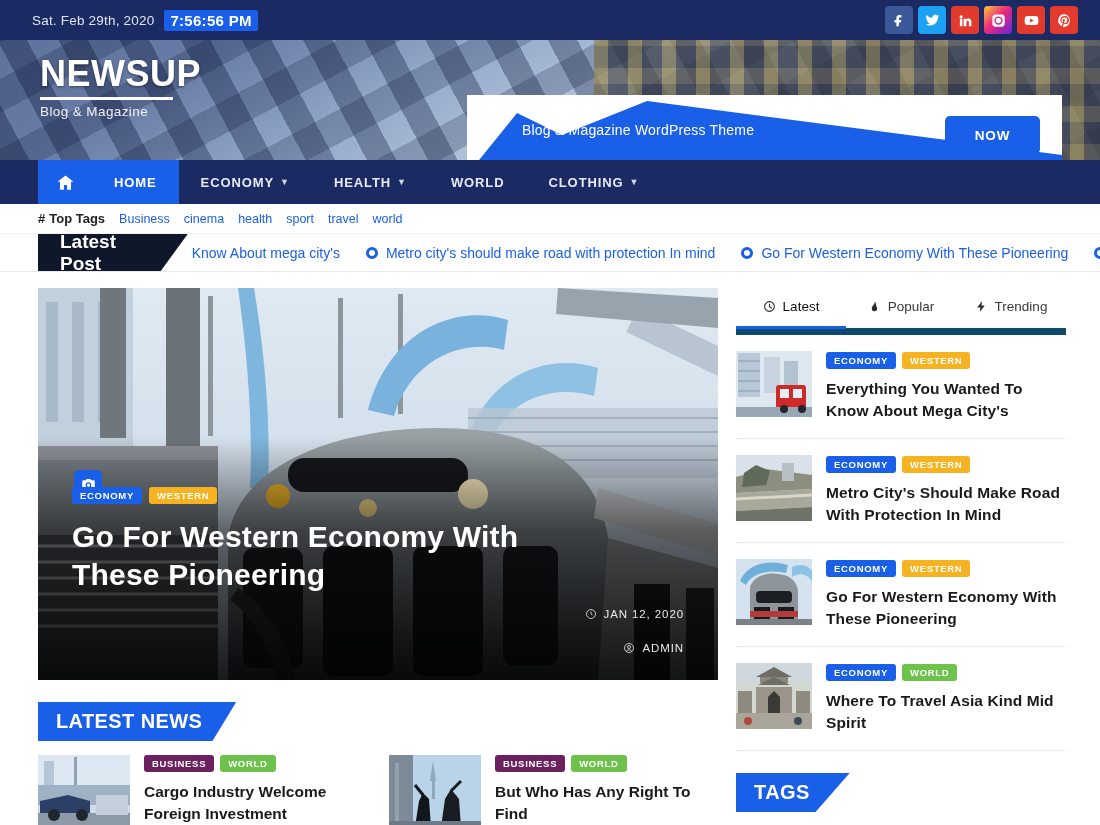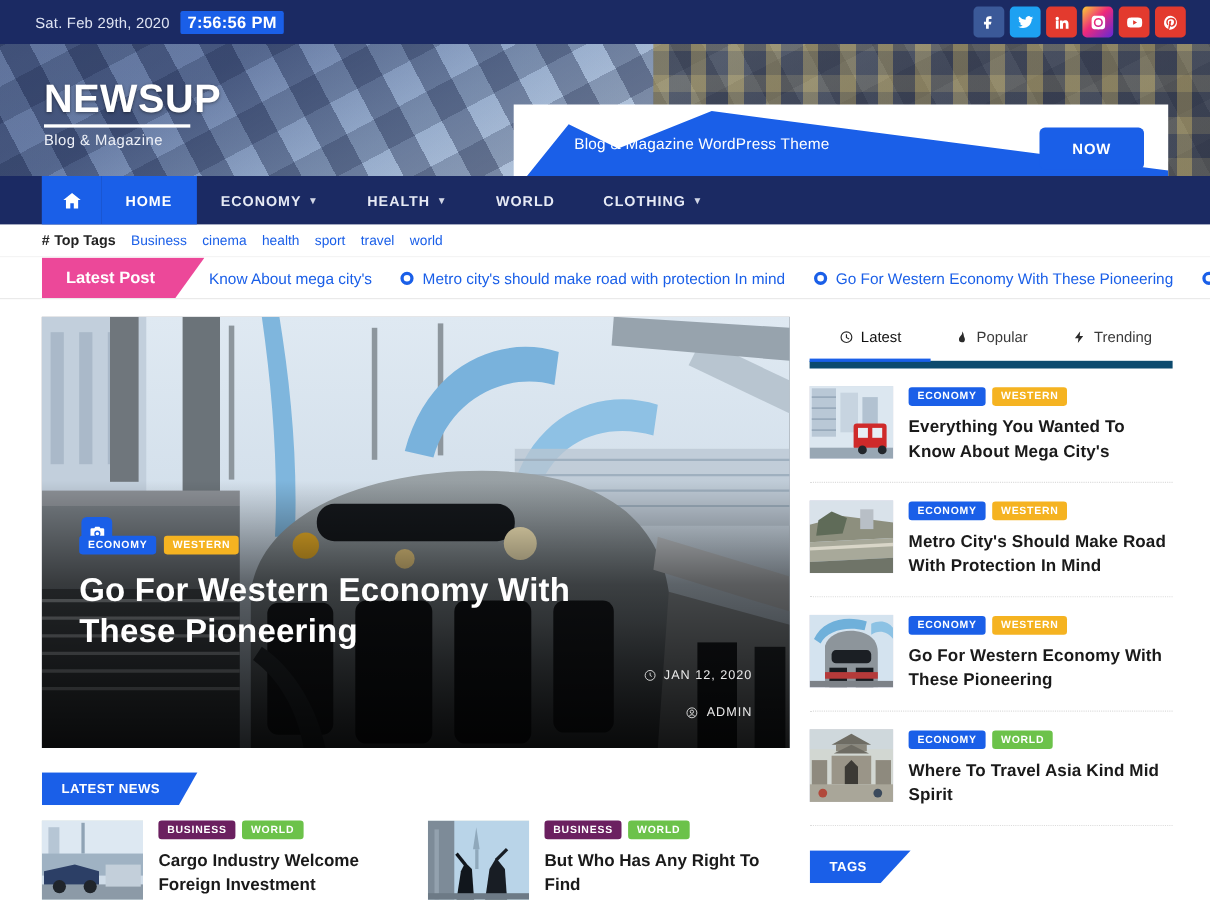--- a/index.html
+++ b/index.html
@@ -51,21 +51,21 @@
       repeating-linear-gradient(62deg, rgba(40,55,95,.55) 0 26px, rgba(120,145,190,.30) 26px 54px),
       repeating-linear-gradient(-28deg, rgba(25,35,65,.38) 0 30px, rgba(160,180,210,.12) 30px 62px);
     opacity: .85;
   }
   .header::after {
     content: ""; position: absolute; right: 0; top: 0; width: 46%; height: 100%;
     background:
       repeating-linear-gradient(90deg, rgba(150,135,85,.55) 0 14px, rgba(50,55,70,.5) 14px 34px),
       repeating-linear-gradient(0deg, rgba(160,145,95,.45) 0 16px, rgba(45,50,65,.45) 16px 38px);
   }
-  .logo-wrap { position: absolute; left: 40px; top: 32px; z-index: 3; }
+  .logo-wrap { position: absolute; left: 40px; top: 16px; z-index: 3; }
   .logo-title {
     color: #fff; font-size: 36px; font-weight: bold; letter-spacing: .5px;
     line-height: 1; text-shadow: 0 1px 3px rgba(0,0,0,.45);
   }
   .logo-rule { width: 133px; height: 3px; background: #fff; margin: 5px 0 4px; }
   .logo-sub { color: #eef1f8; font-size: 13.5px; letter-spacing: .4px; }
 
   .ad {
     position: absolute; left: 467px; top: 55px; width: 595px; height: 80px;
     background: #fff; z-index: 4; overflow: hidden;
@@ -108,21 +108,21 @@
   .tagbar .lbl .hash { margin-right: 4px; }
   .tagbar a { font-size: 12.5px; color: #1a5fe8; text-decoration: none; cursor: pointer; }
 
   
   .ticker {
     height: 38px; display: flex; align-items: stretch; position: relative;
     padding-left: 38px; background: #fff; border-bottom: 1px solid #e8e8e8;
     overflow: hidden;
   }
   .ticker-label {
-    background: #ec4899; color: #fff; font-size: 15px; font-weight: bold;
+    background: #0f172a; color: #fff; font-size: 19px; font-weight: bold;
     display: flex; align-items: center; padding: 0 26px 0 22px;
     clip-path: polygon(0 0, 100% 0, 82% 100%, 0 100%); min-width: 148px;
   }
   .ticker-items {
     display: flex; align-items: center; gap: 26px; white-space: nowrap;
     padding-left: 22px; overflow: hidden;
   }
   .ticker-item {
     display: flex; align-items: center; gap: 8px; color: #1a5fe8;
     font-size: 14px; cursor: pointer;
@@ -197,21 +197,21 @@
   .side-badges { display: flex; gap: 6px; margin-bottom: 9px; }
   .side-title {
     font-size: 15.5px; font-weight: bold; color: #1a1a1a; line-height: 1.42;
     letter-spacing: .1px;
   }
 
   
   .sec-head { margin: 22px 0 14px; }
   .sec-title {
     display: inline-flex; align-items: center; background: #1a5fe8; color: #fff;
-    font-size: 12px; font-weight: bold; letter-spacing: .4px;
+    font-size: 20px; font-weight: bold; letter-spacing: .4px;
     padding: 8px 34px 8px 18px; clip-path: polygon(0 0, 100% 0, 88% 100%, 0 100%);
   }
   .sec-title.tags-t { padding-right: 40px; clip-path: polygon(0 0, 100% 0, 70% 100%, 0 100%); }
 
   .news-grid { display: flex; gap: 22px; }
   .news-card { width: 329px; display: flex; gap: 14px; cursor: pointer; }
   .news-thumb { width: 92px; height: 72px; flex: none; overflow: hidden; background: #cdd; }
   .news-body { flex: 1; }
   .news-badges { display: flex; gap: 6px; margin-bottom: 9px; }
   .news-title {

